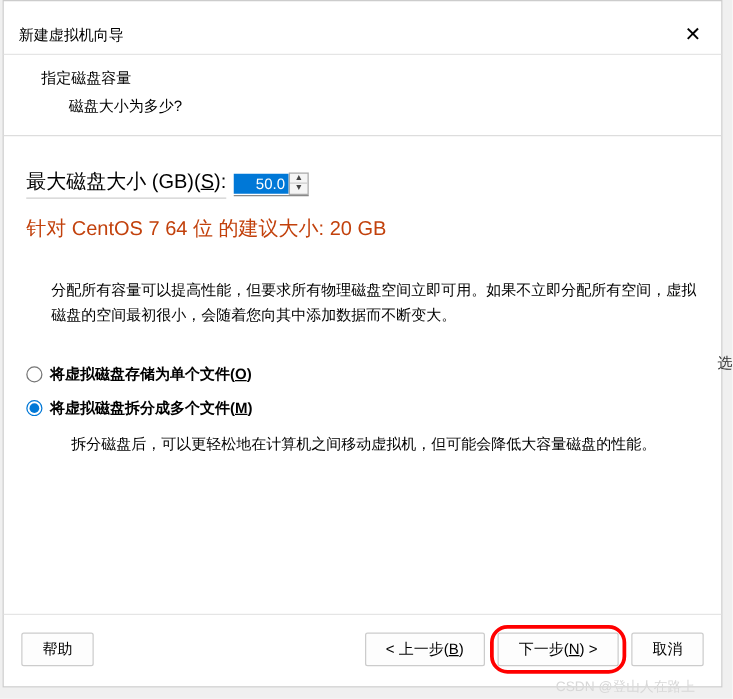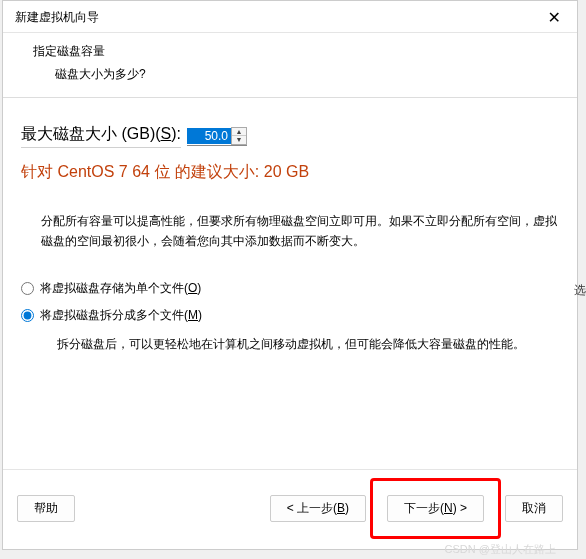--- a/index.html
+++ b/index.html
@@ -20,21 +20,21 @@
       height: 550px;
       background: #ffffff;
       border: 1px solid #cccccc;
       position: relative;
       margin-left: 2px;
     }
     .titlebar {
       display: flex;
       justify-content: space-between;
       align-items: center;
-      padding: 8px 10px 6px 12px;
+      padding: 19px 10px 6px 12px;
       border-bottom: 1px solid #e5e5e5;
     }
     .titlebar-title {
       font-size: 12px;
       color: #000;
     }
     .close-btn {
       font-size: 16px;
       color: #000;
       cursor: pointer;
@@ -139,20 +139,21 @@
     }
     .radio-row input[type="radio"] {
       width: 13px;
       height: 13px;
       margin-right: 6px;
       accent-color: #0078d7;
     }
     .radio-label {
       font-size: 12px;
       color: #000;
+      font-weight: bold;
     }
     .underline {
       text-decoration: underline;
     }
     .desc-text2 {
       font-size: 12px;
       color: #000;
       margin-left: 36px;
       line-height: 1.7;
     }
@@ -179,22 +180,22 @@
     .footer-spacer {
       flex: 1;
     }
     .btn-group {
       display: flex;
       gap: 4px;
       align-items: center;
     }
     .highlight-box {
       border: 3px solid #ff0000;
-      border-radius: 4px;
-      padding: 14px;
+      border-radius: 14px;
+      padding: 3px;
       display: inline-flex;
     }
     .watermark {
       position: absolute;
       bottom: 2px;
       right: 30px;
       font-size: 11px;
       color: #d8d8d8;
       pointer-events: none;
     }

